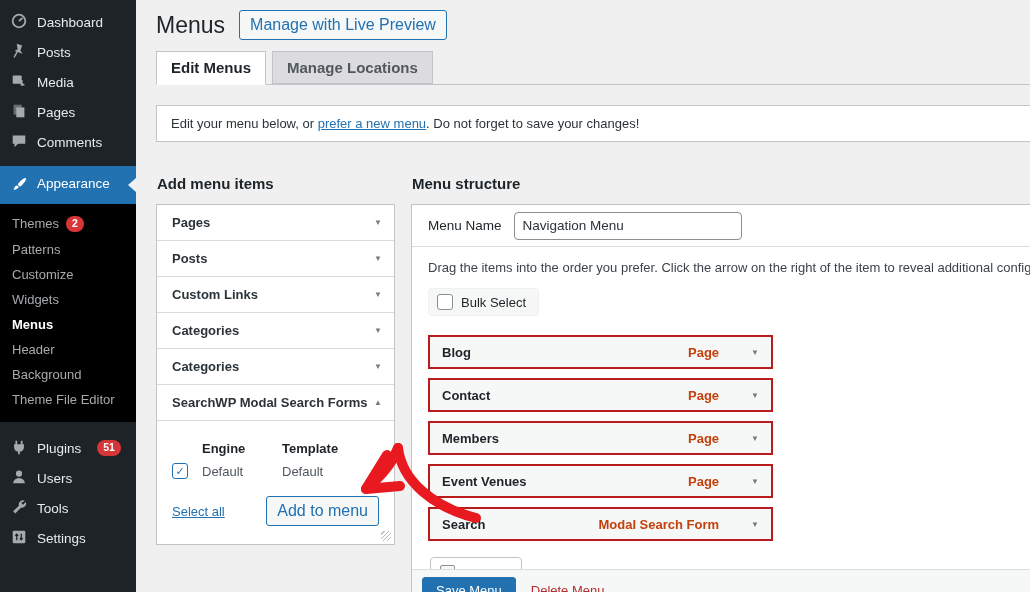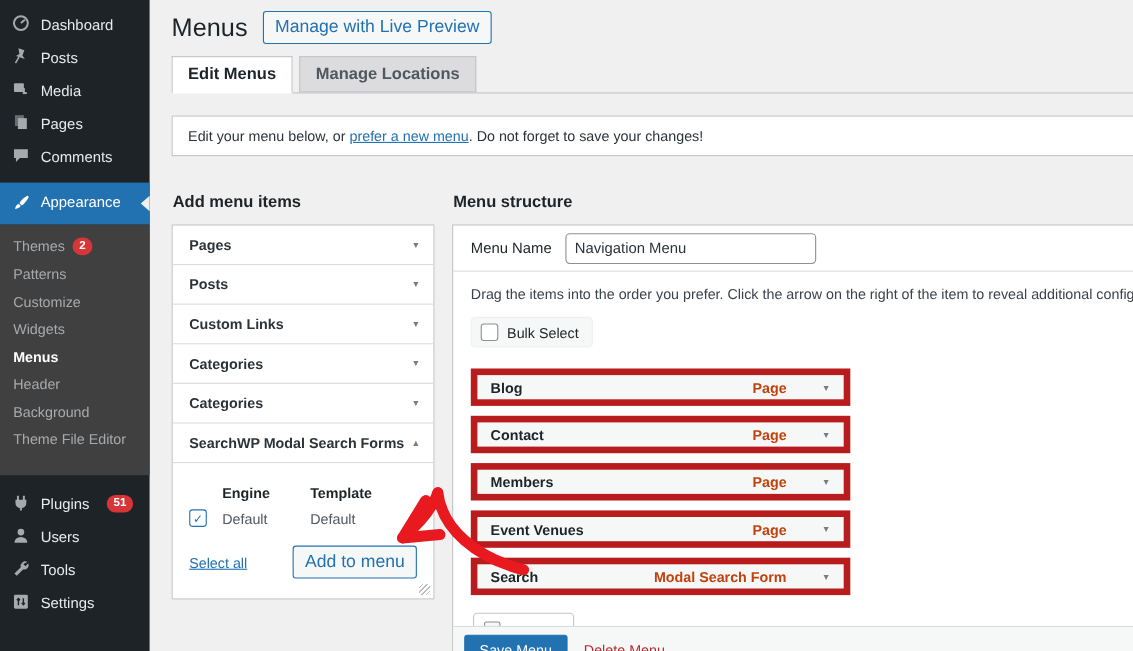--- a/index.html
+++ b/index.html
@@ -9,21 +9,21 @@
 
   
   .sidebar { position:absolute; left:0; top:0; width:136px; height:592px; background:#1d2327; z-index:10; }
   .sb-item { display:flex; align-items:flex-end; gap:9px; padding:6px 10px; font-size:13.5px; color:#e8eaec; cursor:pointer; }
   .sb-item .ic { width:18px; height:18px; flex:0 0 18px; display:flex; align-items:center; justify-content:center; color:#a7aaad; }
   .sb-top { padding-top:6px; }
   .sb-appearance { position:relative; margin-top:10px; background:#2271b1; color:#fff; padding:10px 10px; font-size:13.5px; display:flex; align-items:flex-start; gap:9px; cursor:pointer; }
   .sb-appearance .ic { color:#fff; }
   .notch { position:absolute; right:0; top:50%; transform:translateY(-50%); width:0; height:0;
            border-top:7px solid transparent; border-bottom:7px solid transparent; border-right:8px solid #f0f0f1; }
-  .submenu { background:#404040; padding:7px 0 20px 0; }
+  .submenu { background:#000000; padding:7px 0 10px 0; }
   .submenu .sm-item { display:flex; align-items:center; padding:5px 4px 5px 12px; font-size:13px; color:#a7aaad; cursor:pointer; }
   .submenu .sm-item.current { color:#fff; font-weight:bold; }
   .sb-bottom { margin-top:10px; }
   .badge { background:#d63638; color:#fff; font-size:10.5px; font-weight:bold; border-radius:10px; padding:1px 6px; margin-left:7px; line-height:1.3; }
 
   svg.glyph { display:block; }
 
   
   .content { position:absolute; left:136px; top:0; width:894px; height:592px; padding-left:20px; }
   .page-header { display:flex; align-items:center; padding-top:10px; }
@@ -64,21 +64,21 @@
   .name-row { height:42px; display:flex; align-items:center; gap:12px; padding:0 16px; border-bottom:1px solid #dcdcde; }
   .name-row label { font-size:13.5px; color:#1d2327; }
   .name-row input { width:228px; height:28px; border:1px solid #8c8f94; border-radius:4px; padding:0 8px; font-size:13.5px;
                     color:#2c3338; font-family:inherit; background:#fff; }
   .structure-body { padding:13px 16px 0; }
   .instructions { font-size:13px; color:#3c434a; white-space:nowrap; }
   .bulk { display:inline-flex; align-items:center; gap:8px; margin-top:13px; background:#f6f7f7; border:1px solid #f0f0f1;
           border-radius:4px; padding:5px 12px 5px 8px; font-size:13px; color:#1d2327; cursor:pointer; }
   .checkbox.empty { border:1px solid #8c8f94; color:transparent; }
   .mi-list { margin-top:19px; width:345px; }
-  .menu-item { height:34px; background:#f6f7f7; border:6px solid #b91c1c; margin-bottom:9px; display:flex; align-items:center;
+  .menu-item { height:34px; background:#f6f7f7; border:2px solid #b91c1c; margin-bottom:9px; display:flex; align-items:center;
                padding:0 12px; font-size:13px; cursor:grab; }
   .menu-item .ttl { font-weight:bold; color:#1d2327; flex:1; }
   .menu-item .typ { color:#c2410c; margin-right:32px;font-weight:bold; }
   .partial-box { position:absolute; left:18px; top:352px; width:92px; height:30px; background:#fff; border:1px solid #c3c4c7;
                  border-radius:4px; z-index:1; }
   .partial-box span { display:block; width:15px; height:12px; border:1px solid #8c8f94; border-radius:2px; background:#f6f7f7; margin:7px 0 0 9px; }
   .panel-footer { position:absolute; left:0; right:0; top:364px; height:66px; background:#f6f7f7; border-top:1px solid #dcdcde;
                   display:flex; align-items:flex-start; padding:7px 0 0 10px; gap:15px; z-index:5; }
   .btn-primary { background:#2271b1; border:1px solid #2271b1; color:#fff; border-radius:3px; font-size:13px; padding:5px 13px;
                  cursor:pointer; font-family:inherit; }

